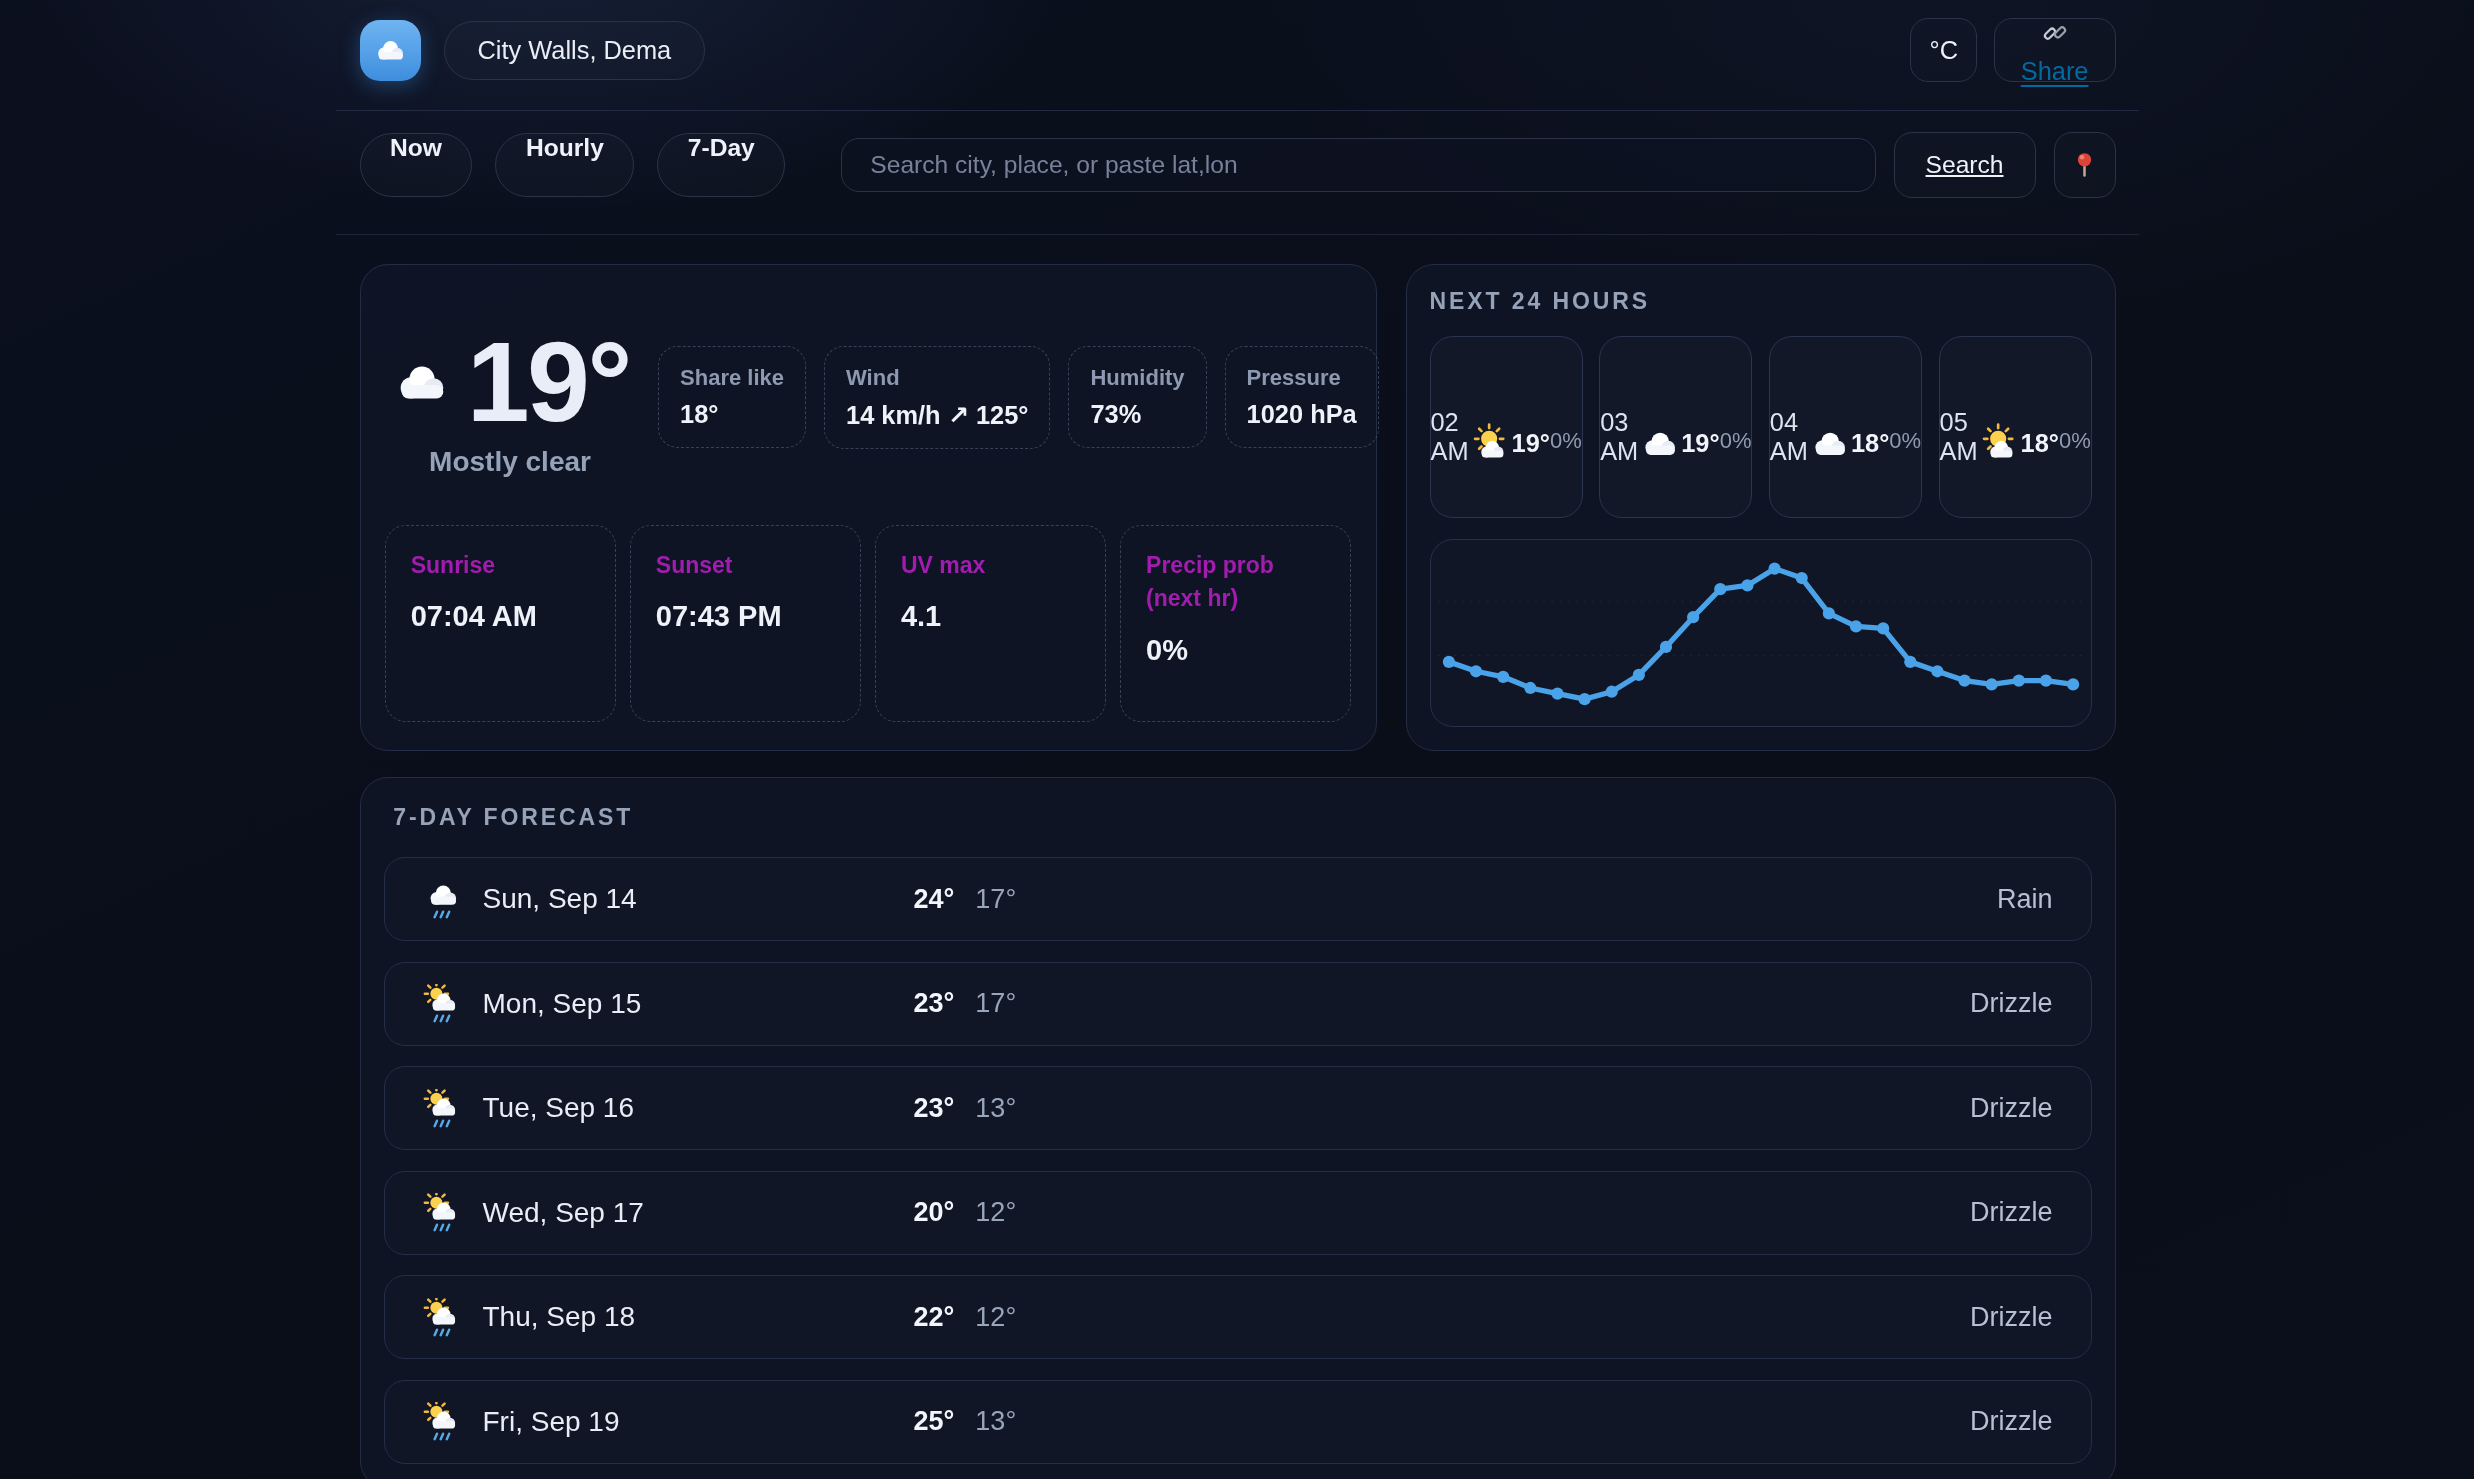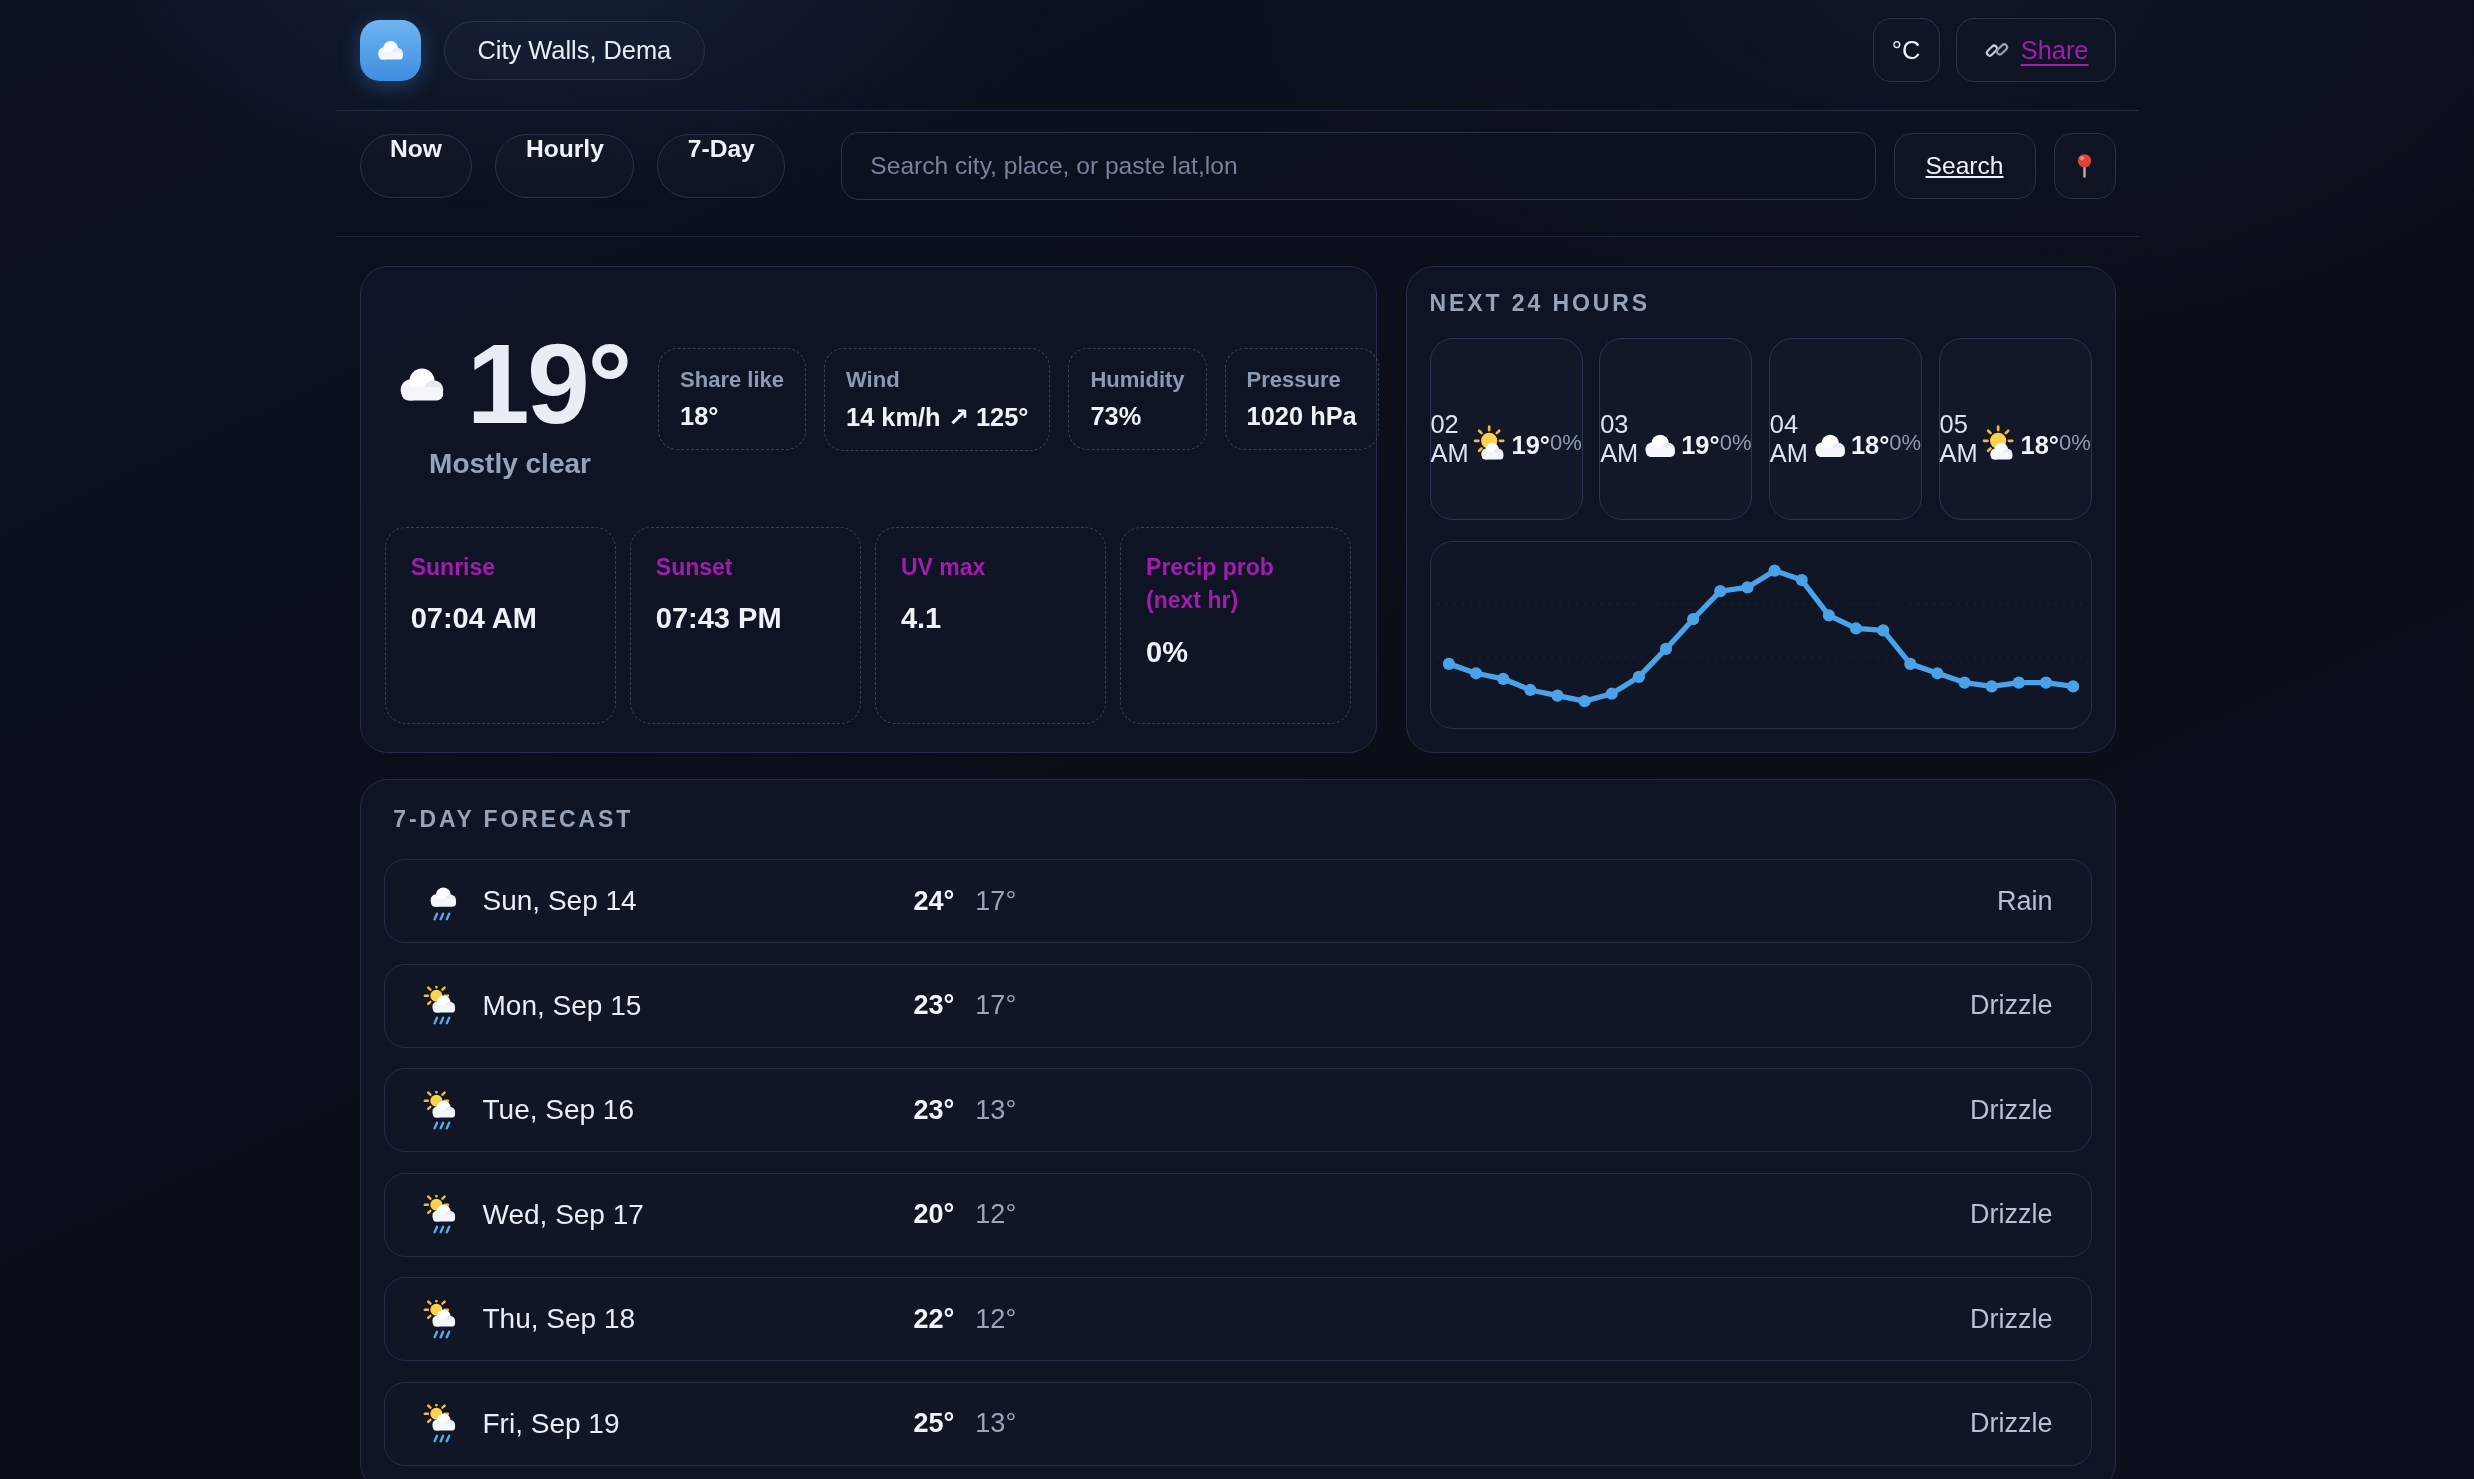--- a/index.html
+++ b/index.html
@@ -30,35 +30,35 @@
     display:flex; align-items:center; font-size:25.4px; font-weight:500; color:#e9eef7;
   }
   .header-spacer { flex:1; }
   .unit-btn {
     width:67px; height:64px; border-radius:18px; border:1.6px solid #2b3349;
     background:rgba(255,255,255,0.01); color:#eef2f9;
     font-size:25.4px; font-weight:500; display:flex; align-items:center; justify-content:center;
   }
   .share-btn {
     margin-left:16.4px; height:64px; padding:0 26px; border-radius:18px; border:1.6px solid #2b3349;
-    background:rgba(255,255,255,0.01); color:#a21caf; font-size:25.4px; font-weight:500;
-    display:flex; align-items:center; gap:9.8px;
+    background:rgba(255,255,255,0.01); color:#0369a1; font-size:25.4px; font-weight:500;
+    display:flex; align-items:center; gap:9.8px;flex-direction:column;
   }
   .share-btn .lbl { text-decoration:underline; text-underline-offset:4.9px; }
 
   
   .nav-wrap { border-bottom:1.6px solid #1d2539; }
   .nav-row { display:flex; align-items:center; padding:21px 0 36px 0; }
   .tab-pill {
     height:64px; padding:0 29.5px; margin-right:23px; border-radius:818px;
     border:1.6px solid #2b3349; background:rgba(255,255,255,0.02);
     display:flex; font-size:24.6px; font-weight:700; color:#eef3fb;
   }
   .search-input {
-    flex:1; margin-left:33px; height:68px; border-radius:18px;
+    flex:1; margin-left:33px; height:54px; border-radius:18px;
     border:1.6px solid #2b3349; background:rgba(13,19,35,0.6);
     color:#e8edf7; font-size:24.6px; padding:18px 28px; outline:none;
     font-family:"Liberation Sans","DejaVu Sans",sans-serif;
   }
   .search-input::placeholder { color:#77829a; }
   .search-btn {
     margin-left:18px; height:66px; padding:0 31px; border-radius:18px;
     border:1.6px solid #2b3349; background:rgba(255,255,255,0.015);
     color:#eef2f9; font-size:24.6px; display:flex; align-items:center;text-decoration:underline;
   }

